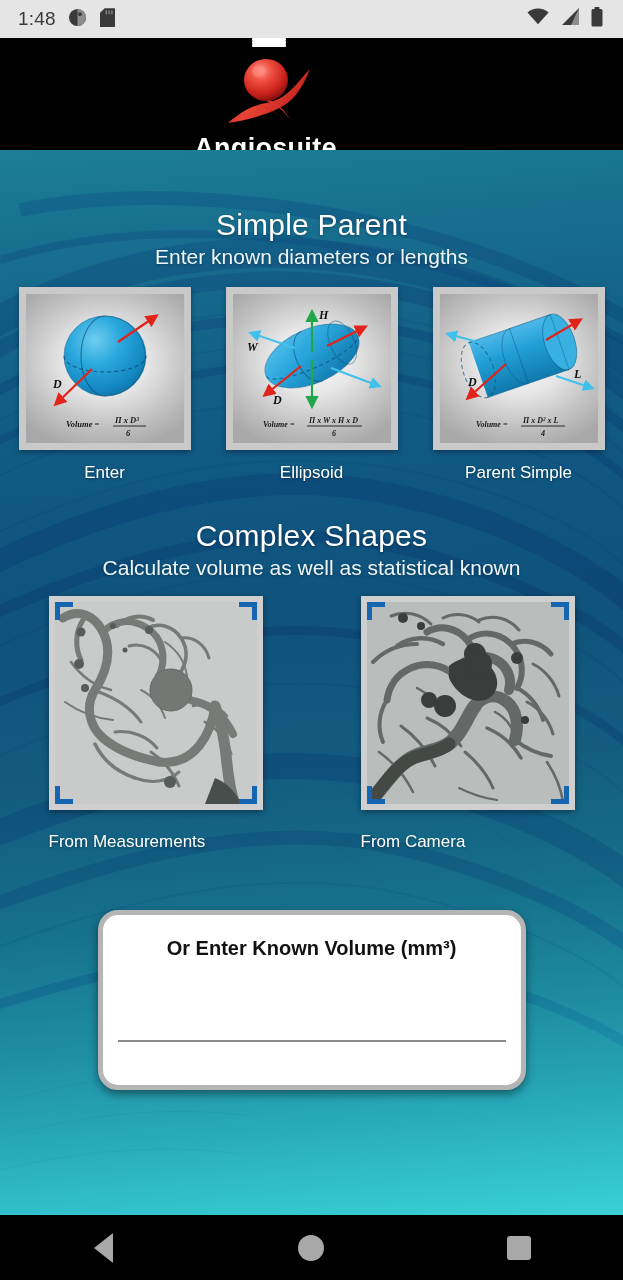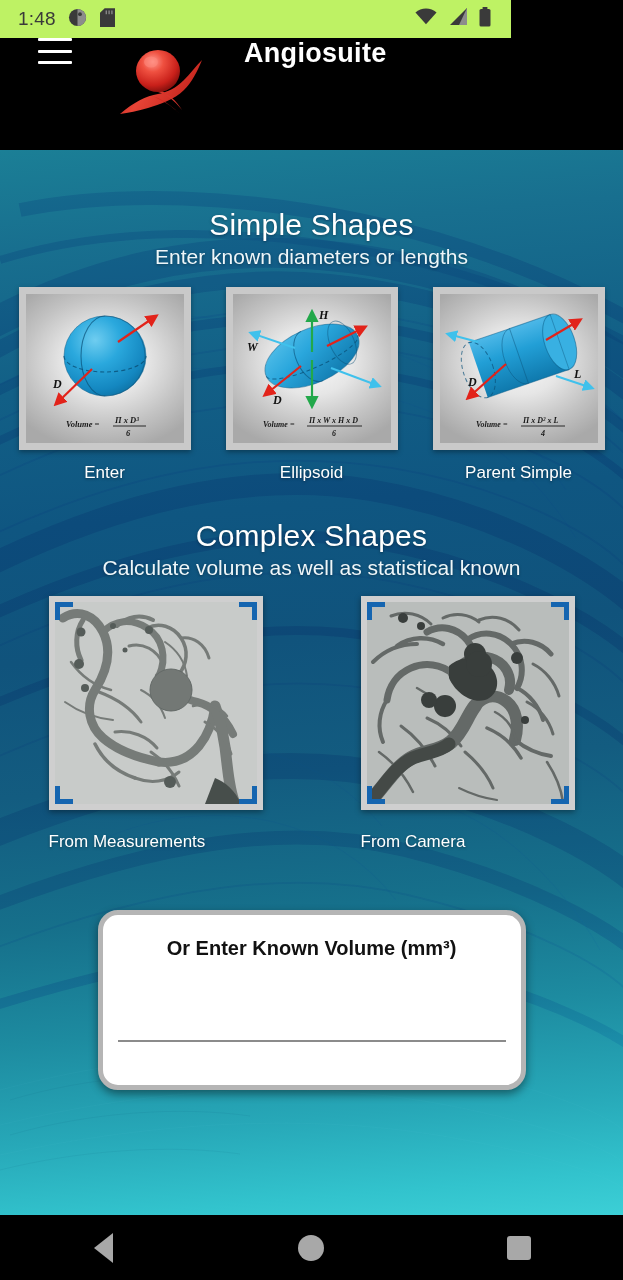--- a/index.html
+++ b/index.html
@@ -5,34 +5,34 @@
   * { margin:0; padding:0; box-sizing:border-box; }
   html,body { width:623px; height:1280px; overflow:hidden; }
   body {
     font-family:"Liberation Sans", sans-serif;
     background:#000;
   }
   .phone { position:relative; width:623px; height:1280px; background:#000; }
 
   
   .statusbar {
-    position:absolute; top:0; left:0; width:511px; height:38px;
-    background:#bef264; display:flex; align-items:center;
+    position:absolute; top:0; left:0; width:623px; height:38px;
+    background:#e5e5e5; display:flex; align-items:center;
     padding:0 12px;
   }
   .sb-time { color:#3a3a3a; font-size:19px; margin-left:6px; margin-right:12px; letter-spacing:.2px; }
   .sb-left-icons { display:flex; align-items:center; gap:13px; }
   .sb-spacer { flex:1; }
   .sb-right-icons { display:flex; align-items:center; gap:11px; margin-right:8px; }
   .ico { display:block; }
 
   
   .appbar {
     position:absolute; top:38px; left:0; width:499px; height:112px;
-    background:#000; display:flex; align-items:flex-start;
+    background:#000; display:flex; align-items:center;flex-direction:column;
   }
   .hamburger { width:34px; height:26px; margin-left:38px; display:flex; flex-direction:column; justify-content:space-between; cursor:pointer; }
   .hamburger span { display:block; height:3px; background:#fff; border-radius:1px; }
   .logo-wrap { margin-left:40px; width:100px; height:86px; position:relative; }
   .app-title { color:#fff; font-size:27px; font-weight:bold; margin-left:32px; letter-spacing:.3px; }
 
   
   .content {
     position:absolute; top:150px; left:0; width:623px; height:1065px;
     overflow:hidden;
@@ -234,21 +234,21 @@
         <path d="M0 1005 C 150 972 300 964 430 984 C 530 1000 600 1022 623 1038"></path>
       </g>
       <g fill="none" stroke="#083a5e" stroke-opacity=".18" stroke-width="1">
         <path d="M10 950 C 90 926 180 920 250 930"></path>
         <path d="M10 985 C 90 962 180 956 250 966"></path>
         <path d="M0 1020 C 80 1000 170 994 240 1004"></path>
       </g>
     </svg>
 
     <div class="section" style="margin-top:58px;">
-      <div class="sec-title">Simple Shapes</div>
+      <div class="sec-title">Simple Parent</div>
       <div class="sec-sub">Enter known diameters or lengths</div>
     </div>
 
     <div class="simple-row">
 
       <div class="shape-item">
         <div class="shape-frame">
           <div class="shape-inner">
             <svg width="100%" height="100%" viewBox="0 0 158 149">
               <defs>

